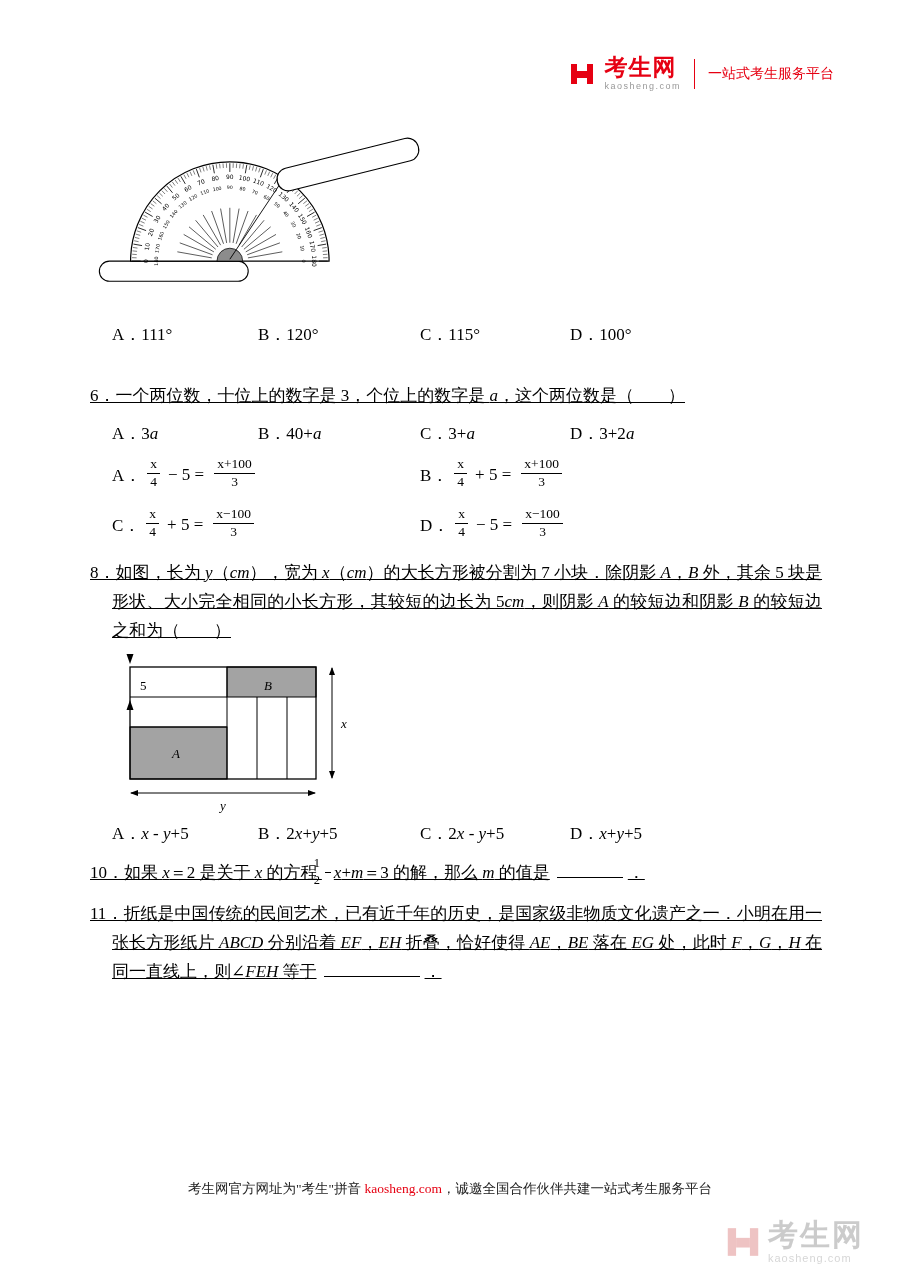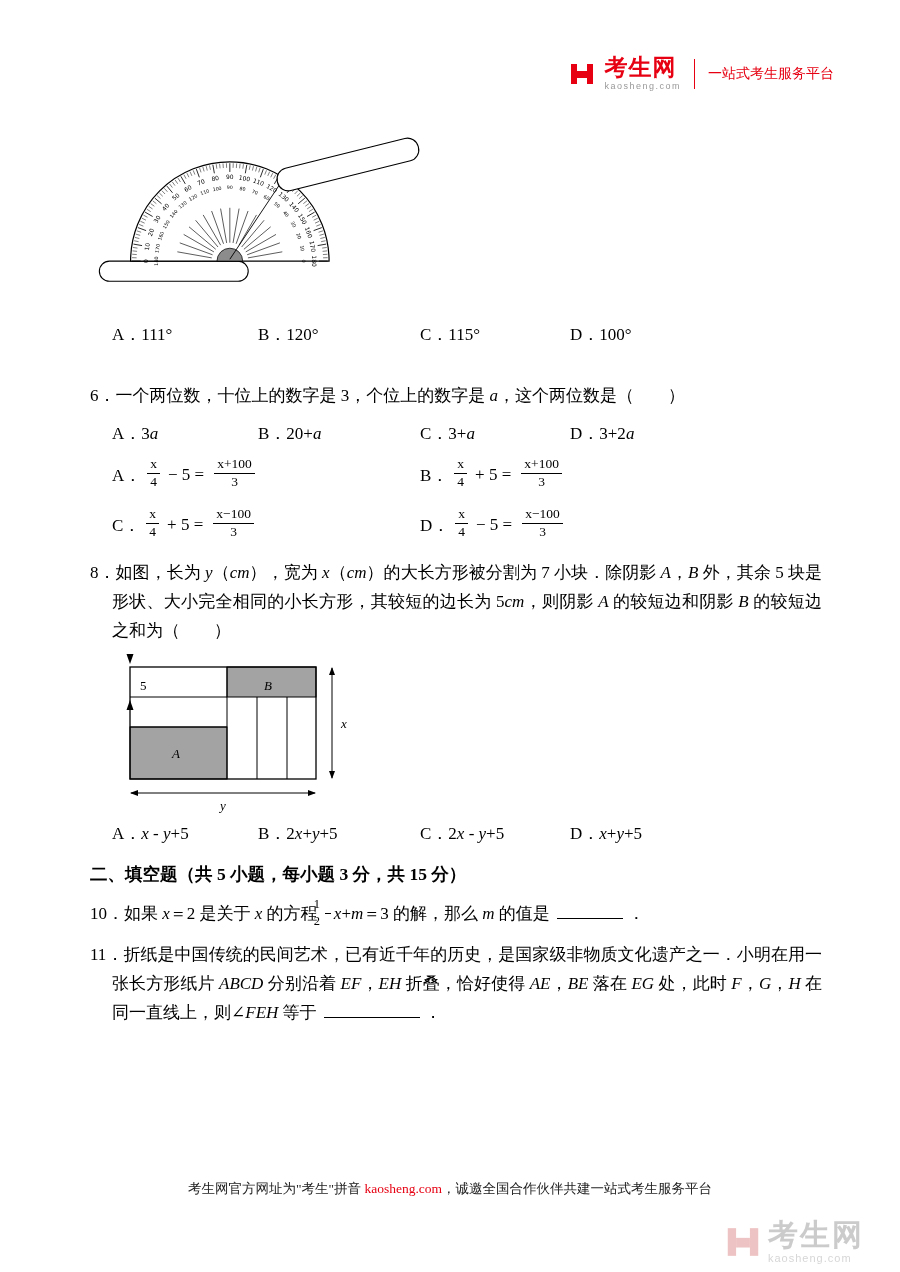--- a/index.html
+++ b/index.html
@@ -12,21 +12,21 @@
   .brand{position:absolute;top:56px;right:66px;display:flex;align-items:center;gap:9px;}
   .brand-icon{width:26px;height:26px;}
   .brand-block{display:flex;flex-direction:column;line-height:1;}
   .brand-name{color:#e60012;font-size:23px;font-weight:bold;font-family:"Liberation Sans",sans-serif;letter-spacing:1px;}
   .brand-domain{color:#999;font-size:9px;font-family:"Liberation Sans",sans-serif;letter-spacing:1.5px;margin-top:3px;}
   .brand-divider{width:1px;height:30px;background:#e60012;margin:0 4px;}
   .brand-tagline{color:#e60012;font-size:14px;font-family:"Liberation Sans",sans-serif;}
 
   
   main{padding:112px 78px 0 90px;}
-  .stem{font-size:17px;line-height:29px;padding-left:22px;text-indent:-22px;text-align:justify;}
+  .stem{font-size:17px;line-height:29px;padding-left:22px;text-indent:-22px;text-align:justify;text-decoration:underline;}
   .opts4{display:grid;grid-template-columns:146px 162px 150px auto;margin-left:22px;font-size:17px;line-height:29px;}
   .fig-protractor{margin:0 0 6px 2px;}
   .fig-protractor svg text{font-family:"DejaVu Sans",sans-serif;fill:#000;}
   .q{margin-top:10px;}
   .mt-lg{margin-top:32px;}
   .opt-row-gap{margin-top:9px;}
 
   
   .frac{display:inline-block;vertical-align:middle;text-align:center;line-height:1.08;
         font-size:13.5px;margin:0 3px;position:relative;top:-2px;}
@@ -249,21 +249,21 @@
     <div class="opts4">
       <span>A．111°</span>
       <span>B．120°</span>
       <span>C．115°</span>
       <span>D．100°</span>
     </div>
 
     <div class="stem q mt-lg"><span>6．一个两位数，十位上的数字是 3，个位上的数字是 </span><span style="font-style: italic;">a</span><span>，这个两位数是（　　）</span></div>
     <div class="opts4 opt-row-gap">
       <span><span>A．3</span><span style="font-style: italic;">a</span></span>
-      <span><span>B．20+</span><span style="font-style: italic;">a</span></span>
+      <span><span>B．40+</span><span style="font-style: italic;">a</span></span>
       <span><span>C．3+</span><span style="font-style: italic;">a</span></span>
       <span><span>D．3+2</span><span style="font-style: italic;">a</span></span>
     </div>
 
     <div class="opts-frac">
       <div class="cell">
         <span class="letter">A．</span>
         <span class="frac">
             <span class="fn">x</span>
             <span class="fd">4</span>
@@ -351,21 +351,20 @@
       </svg>
     </figure>
 
     <div class="opts4" style="">
       <span><span>A．</span><span style="font-style: italic;">x</span><span> - </span><span style="font-style: italic;">y</span><span>+5</span></span>
       <span><span>B．2</span><span style="font-style: italic;">x</span><span>+</span><span style="font-style: italic;">y</span><span>+5</span></span>
       <span><span>C．2</span><span style="font-style: italic;">x</span><span> - </span><span style="font-style: italic;">y</span><span>+5</span></span>
       <span><span>D．</span><span style="font-style: italic;">x</span><span>+</span><span style="font-style: italic;">y</span><span>+5</span></span>
     </div>
 
-    <div class="sec-title">二、填空题（共 5 小题，每小题 3 分，共 15 分）</div>
 
 
     <div class="stem q">
       <span><span>10．如果 </span><span style="font-style: italic;">x</span><span>＝2 是关于 </span><span style="font-style: italic;">x</span><span> 的方程 </span></span><span class="frac small"><span class="fn">1</span><span class="fd">2</span></span><span><span style="font-style: italic;">x</span><span>+</span><span style="font-style: italic;">m</span><span>＝3 的解，那么 </span><span style="font-style: italic;">m</span><span> 的值是</span></span><span class="blank w66"></span><span>．</span>
     </div>
 
     <div class="stem q">
       <span><span>11．折纸是中国传统的民间艺术，已有近千年的历史，是国家级非物质文化遗产之一．小明在用一张长方形纸片 </span><span style="font-style: italic;">ABCD</span><span> 分别沿着 </span><span style="font-style: italic;">EF</span><span>，</span><span style="font-style: italic;">EH</span><span> 折叠，恰好使得 </span><span style="font-style: italic;">AE</span><span>，</span><span style="font-style: italic;">BE</span><span> 落在 </span><span style="font-style: italic;">EG</span><span> 处，此时 </span><span style="font-style: italic;">F</span><span>，</span><span style="font-style: italic;">G</span><span>，</span><span style="font-style: italic;">H</span><span> 在同一直线上，则∠</span><span style="font-style: italic;">FEH</span><span> 等于</span></span><span class="blank w96"></span><span>．</span>
     </div>
 

